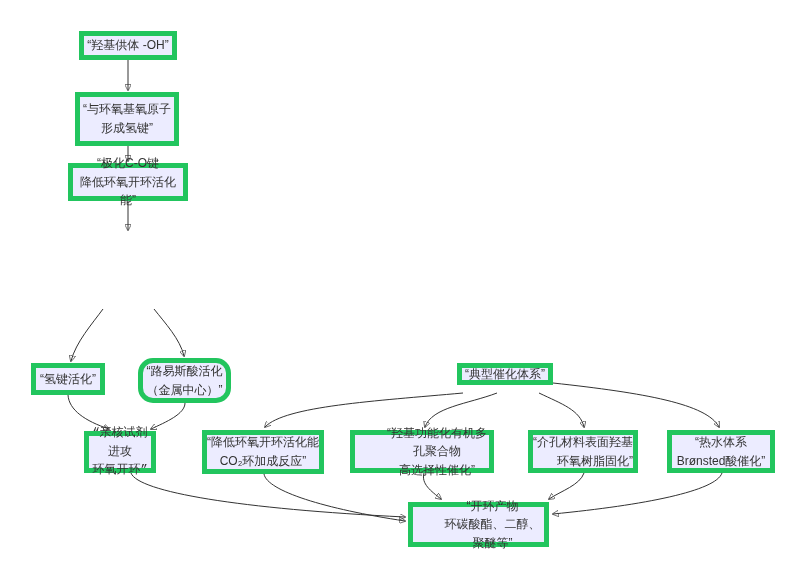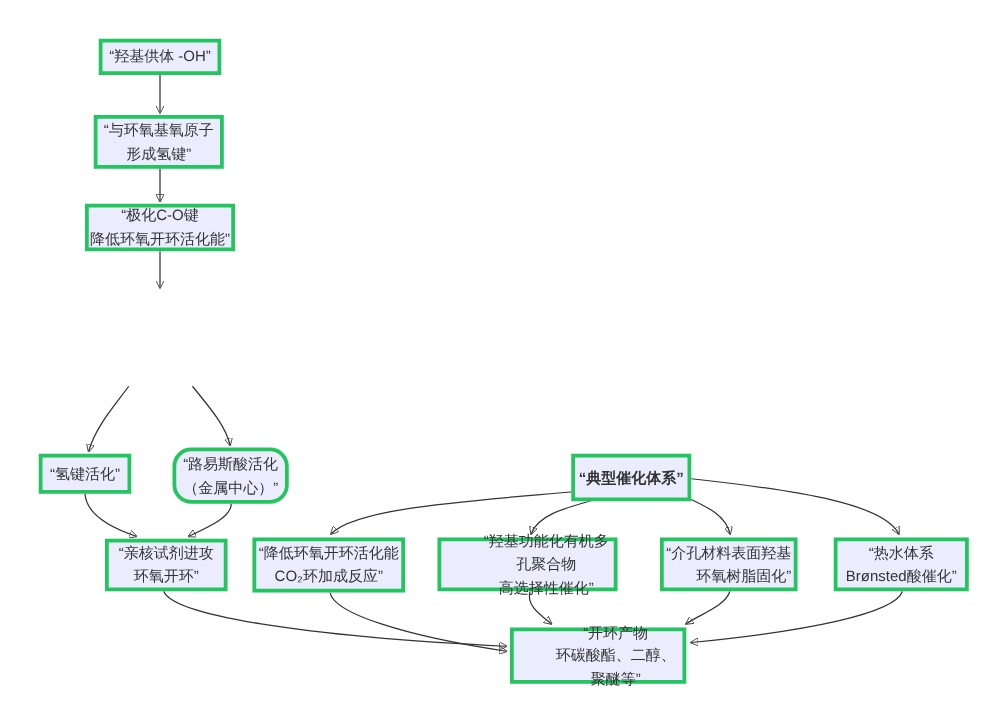--- a/index.html
+++ b/index.html
@@ -18,21 +18,21 @@
     width: 800px; height: 578px;
   }
   .edges path {
     fill: none;
     stroke: #333333;
     stroke-width: 1;
   }
   .node {
     position: absolute;
     background: #ECECFF;
-    border: 3px solid #22c55e;
+    border: 5px solid #22c55e;
     color: #333333;
     font-size: 12px;
     line-height: 1.55;
     display: flex;
     align-items: center;
     justify-content: center;
     text-align: center;
     white-space: pre-line;
   }
   .diamond-wrap {
@@ -51,27 +51,27 @@
   }
   .diamond-label {
     position: relative;
     color: #333333;
     font-size: 12px;
     text-align: center;
     white-space: pre-line;
   }
   
   #n-hydroxyl   { left: 79px;  top: 31px;  width: 98px;  height: 29px; }
-  #n-hbondform  { left: 75px;  top: 92px;  width: 104px; height: 43px; }
+  #n-hbondform  { left: 75px;  top: 92px;  width: 104px; height: 54px; }
   #n-polarize   { left: 68px;  top: 163px; width: 120px; height: 38px; }
   #n-synergy    { left: 80px;  top: 232px; width: 96px;  height: 96px; }
   #n-hbondact   { left: 31px;  top: 363px; width: 74px;  height: 32px; text-align: center; }
   #n-lewis      { left: 138px; top: 358px; width: 93px;  height: 45px; border-radius: 15px; }
-  #n-nucleo     { left: 84px;  top: 431px; width: 98px;  height: 42px; }
-  #n-typical    { left: 457px; top: 363px; width: 96px;  height: 38px; font-weight: bold; }
+  #n-nucleo     { left: 84px;  top: 431px; width: 72px;  height: 42px; font-family: Liberation Mono, monospace; }
+  #n-typical    { left: 457px; top: 363px; width: 96px;  height: 22px; }
   #n-ilco2      { left: 202px; top: 430px; width: 122px; height: 44px; }
   #n-polymer    { left: 350px; top: 430px; width: 144px; height: 43px; padding-left: 30px; }
   #n-meso       { left: 528px; top: 430px; width: 110px; height: 43px; text-align: right; }
   #n-hotwater   { left: 667px; top: 430px; width: 108px; height: 43px; }
   #n-products   { left: 408px; top: 502px; width: 141px; height: 45px; padding-left: 28px; }
 </style>
 </head>
 <body>
 
 <div class="canvas">

